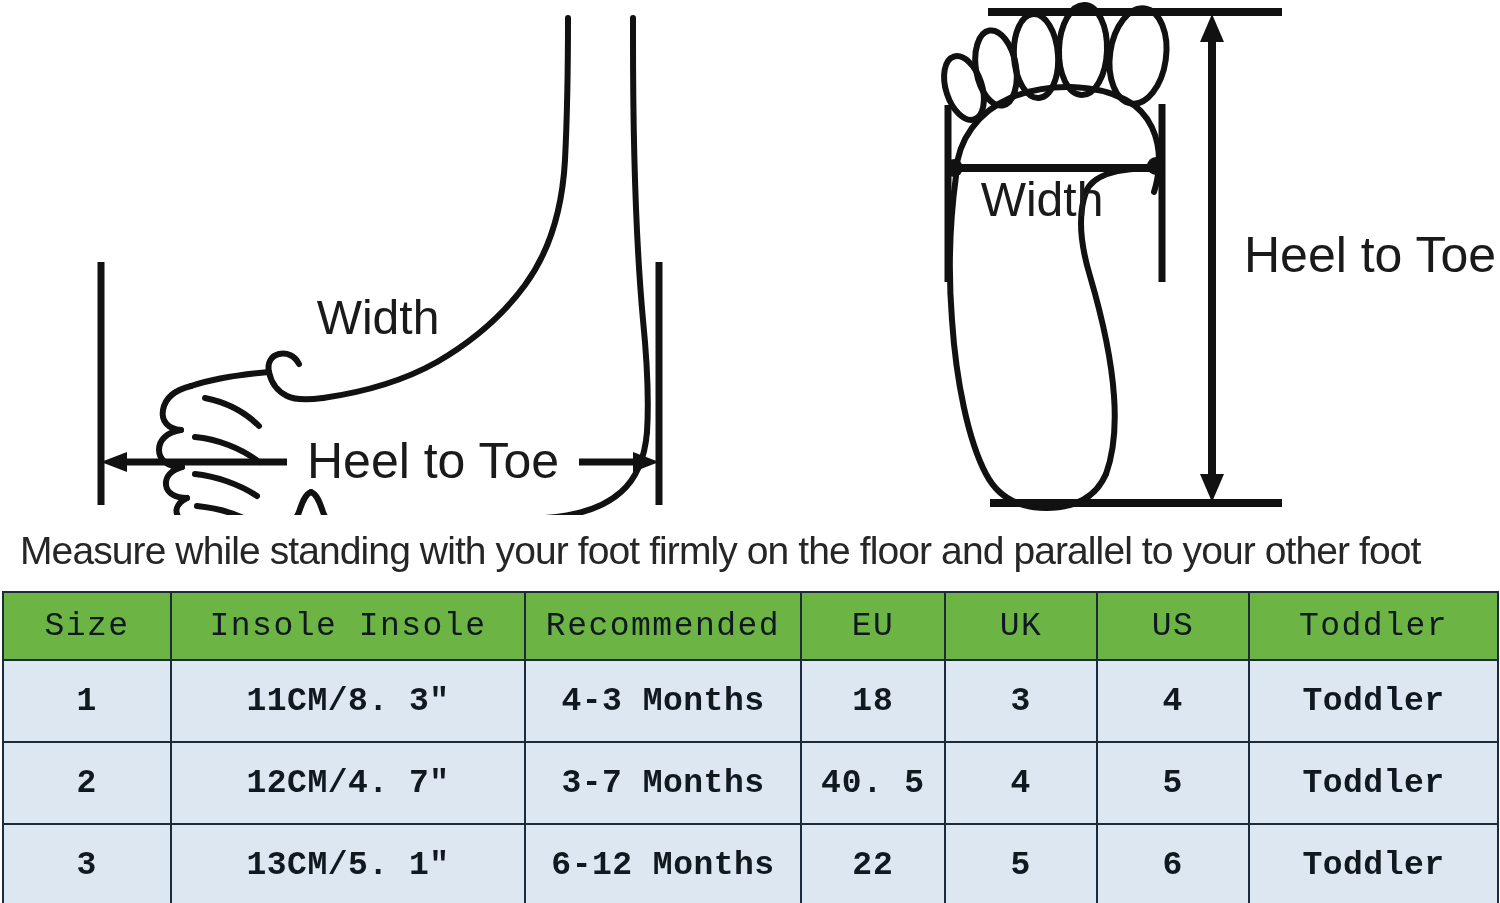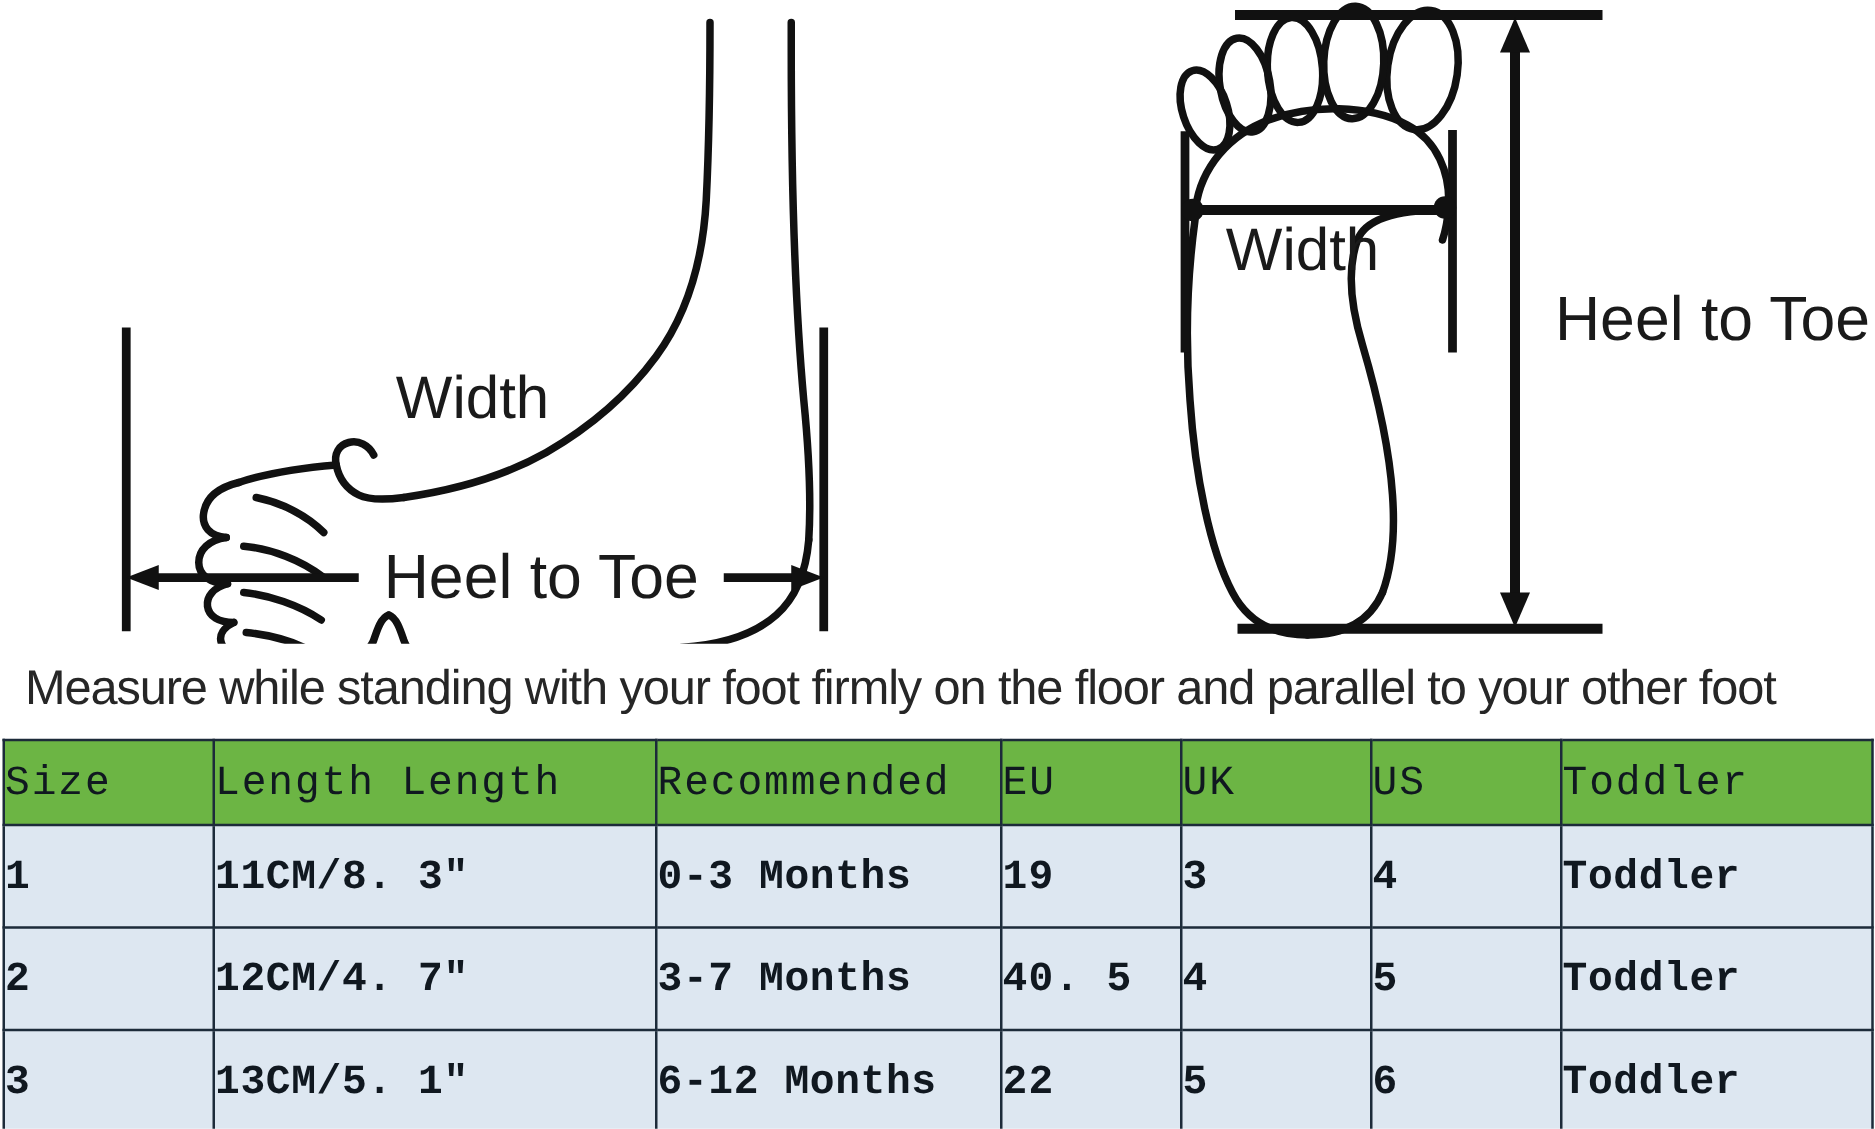--- a/index.html
+++ b/index.html
@@ -73,21 +73,21 @@
   #size-table col.c-len   { width: 354px; }
   #size-table col.c-rec   { width: 276px; }
   #size-table col.c-eu    { width: 144px; }
   #size-table col.c-uk    { width: 152px; }
   #size-table col.c-us    { width: 152px; }
   #size-table col.c-suit  { width: 249px; }
 
   #size-table th,
   #size-table td {
     border: 2px solid #1c2b3a;
-    text-align: left;
+    text-align: center;
     color: #101820;
     padding: 0;
   }
   #size-table thead th {
     background: #6cb544;
     height: 66px;
     font-size: 33px;
     font-weight: 400;
     letter-spacing: 1.5px;
   }
@@ -224,34 +224,34 @@
         <col class="c-len">
         <col class="c-rec">
       <col class="c-eu">
         <col class="c-uk">
         <col class="c-us">
         <col class="c-suit">
     </colgroup>
     <thead>
       <tr>
         <th>Size</th>
-        <th>Length Length</th>
+        <th>Insole Insole</th>
         <th>Recommended</th>
         <th>EU</th>
         <th>UK</th>
         <th>US</th>
         <th>Toddler</th>
       </tr>
     </thead>
     <tbody>
       <tr>
         <td class="num">1</td>
         <td>11CM/8. 3″</td>
-        <td>0-3 Months</td>
-        <td class="num">19</td>
+        <td>4-3 Months</td>
+        <td class="num">18</td>
         <td class="num">3</td>
         <td class="num">4</td>
         <td>Toddler</td>
       </tr>
       <tr>
         <td class="num">2</td>
         <td>12CM/4. 7″</td>
         <td>3-7 Months</td>
         <td class="num">40. 5</td>
         <td class="num">4</td>

